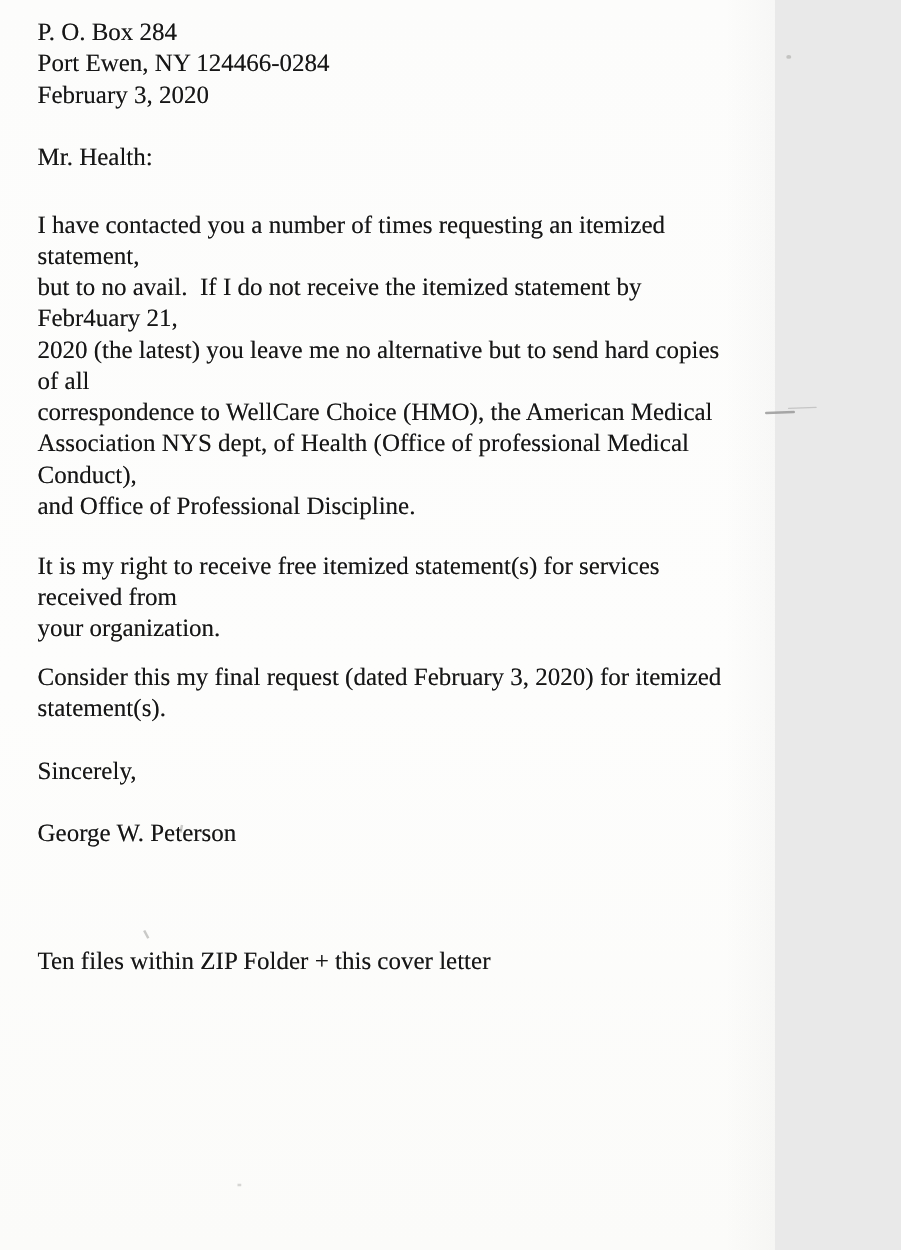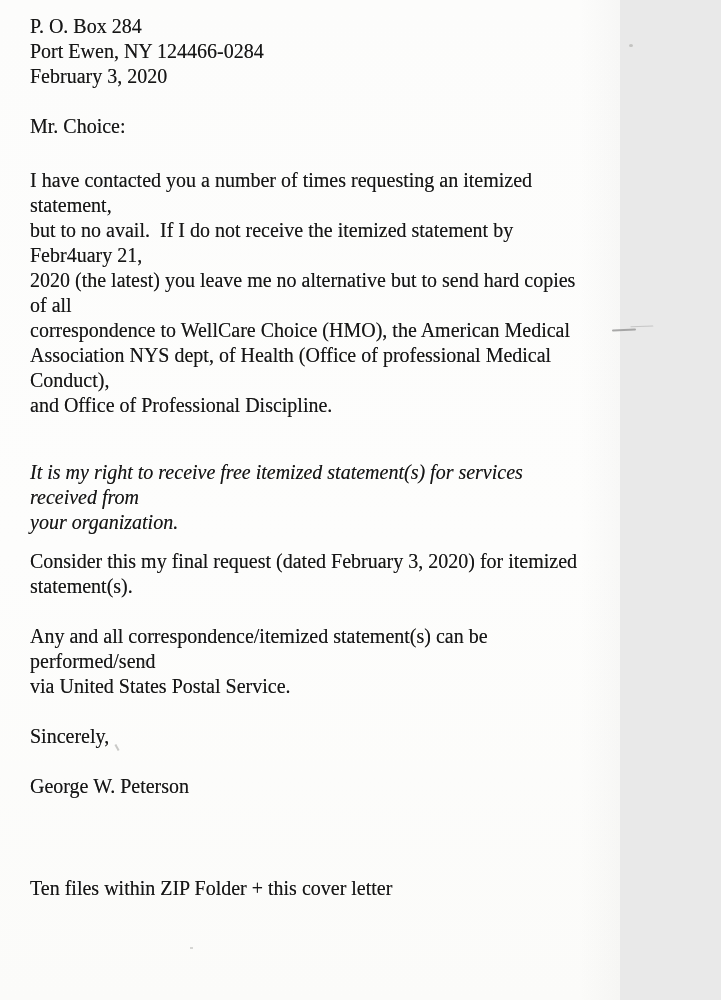--- a/index.html
+++ b/index.html
@@ -24,21 +24,21 @@
     text-shadow: 0 0 0.45px rgba(20,20,20,0.55);
   }
   .line { white-space: pre-wrap; }
   .para { margin: 0; white-space: pre-wrap; }
   .block { margin: 0; }
   .recipient-block { margin-top: 53px; }
   .re-line { margin-top: 26px; }
   .re-label { display: inline-block; min-width: 93px; }
   .salutation { margin-top: 25px; }
   .p1 { margin-top: 29px; }
-  .p2 { margin-top: 42px; font-style: italic; }
+  .p2 { margin-top: 23px; }
   .p3 { margin-top: 14px; }
   .p4 { margin-top: 25px; }
   .p5 { margin-top: 23px; }
   .closing { margin-top: 25px; }
   .signature { margin-top: 25px; }
   .postscript { margin-top: 77px; }
   .artifact {
     position: absolute;
     pointer-events: none;
   }
@@ -90,34 +90,32 @@
 <div class="page">
 
   <div class="block sender-block">
     <div class="line">P. O. Box 284</div>
     <div class="line">Port Ewen, NY 124466-0284</div>
     <div class="line">February 3, 2020</div>
   </div>
 
 
 
-  <div class="block salutation">Mr. Choice:</div>
+  <div class="block salutation">Mr. Health:</div>
 
   <p class="para p1">I have contacted you a number of times requesting an itemized statement,
 but to no avail.  If I do not receive the itemized statement by Febr4uary 21,
 2020 (the latest) you leave me no alternative but to send hard copies of all
 correspondence to WellCare Choice (HMO), the American Medical
 Association NYS dept, of Health (Office of professional Medical Conduct),
 and Office of Professional Discipline.</p>
   <p class="para p2">It is my right to receive free itemized statement(s) for services received from
 your organization.</p>
   <p class="para p3">Consider this my final request (dated February 3, 2020) for itemized
 statement(s).</p>
-  <p class="para p4">Any and all correspondence/itemized statement(s) can be performed/send
-via United States Postal Service.</p>
 
   <div class="block closing">Sincerely,</div>
   <div class="block signature">George W. Peterson</div>
 
   <div class="block postscript">Ten files within ZIP Folder + this cover letter</div>
 
   <div class="artifact artifact-dash"></div>
   <div class="artifact artifact-speck-1"></div>
   <div class="artifact artifact-speck-2"></div>
   <div class="artifact artifact-speck-3"></div>

